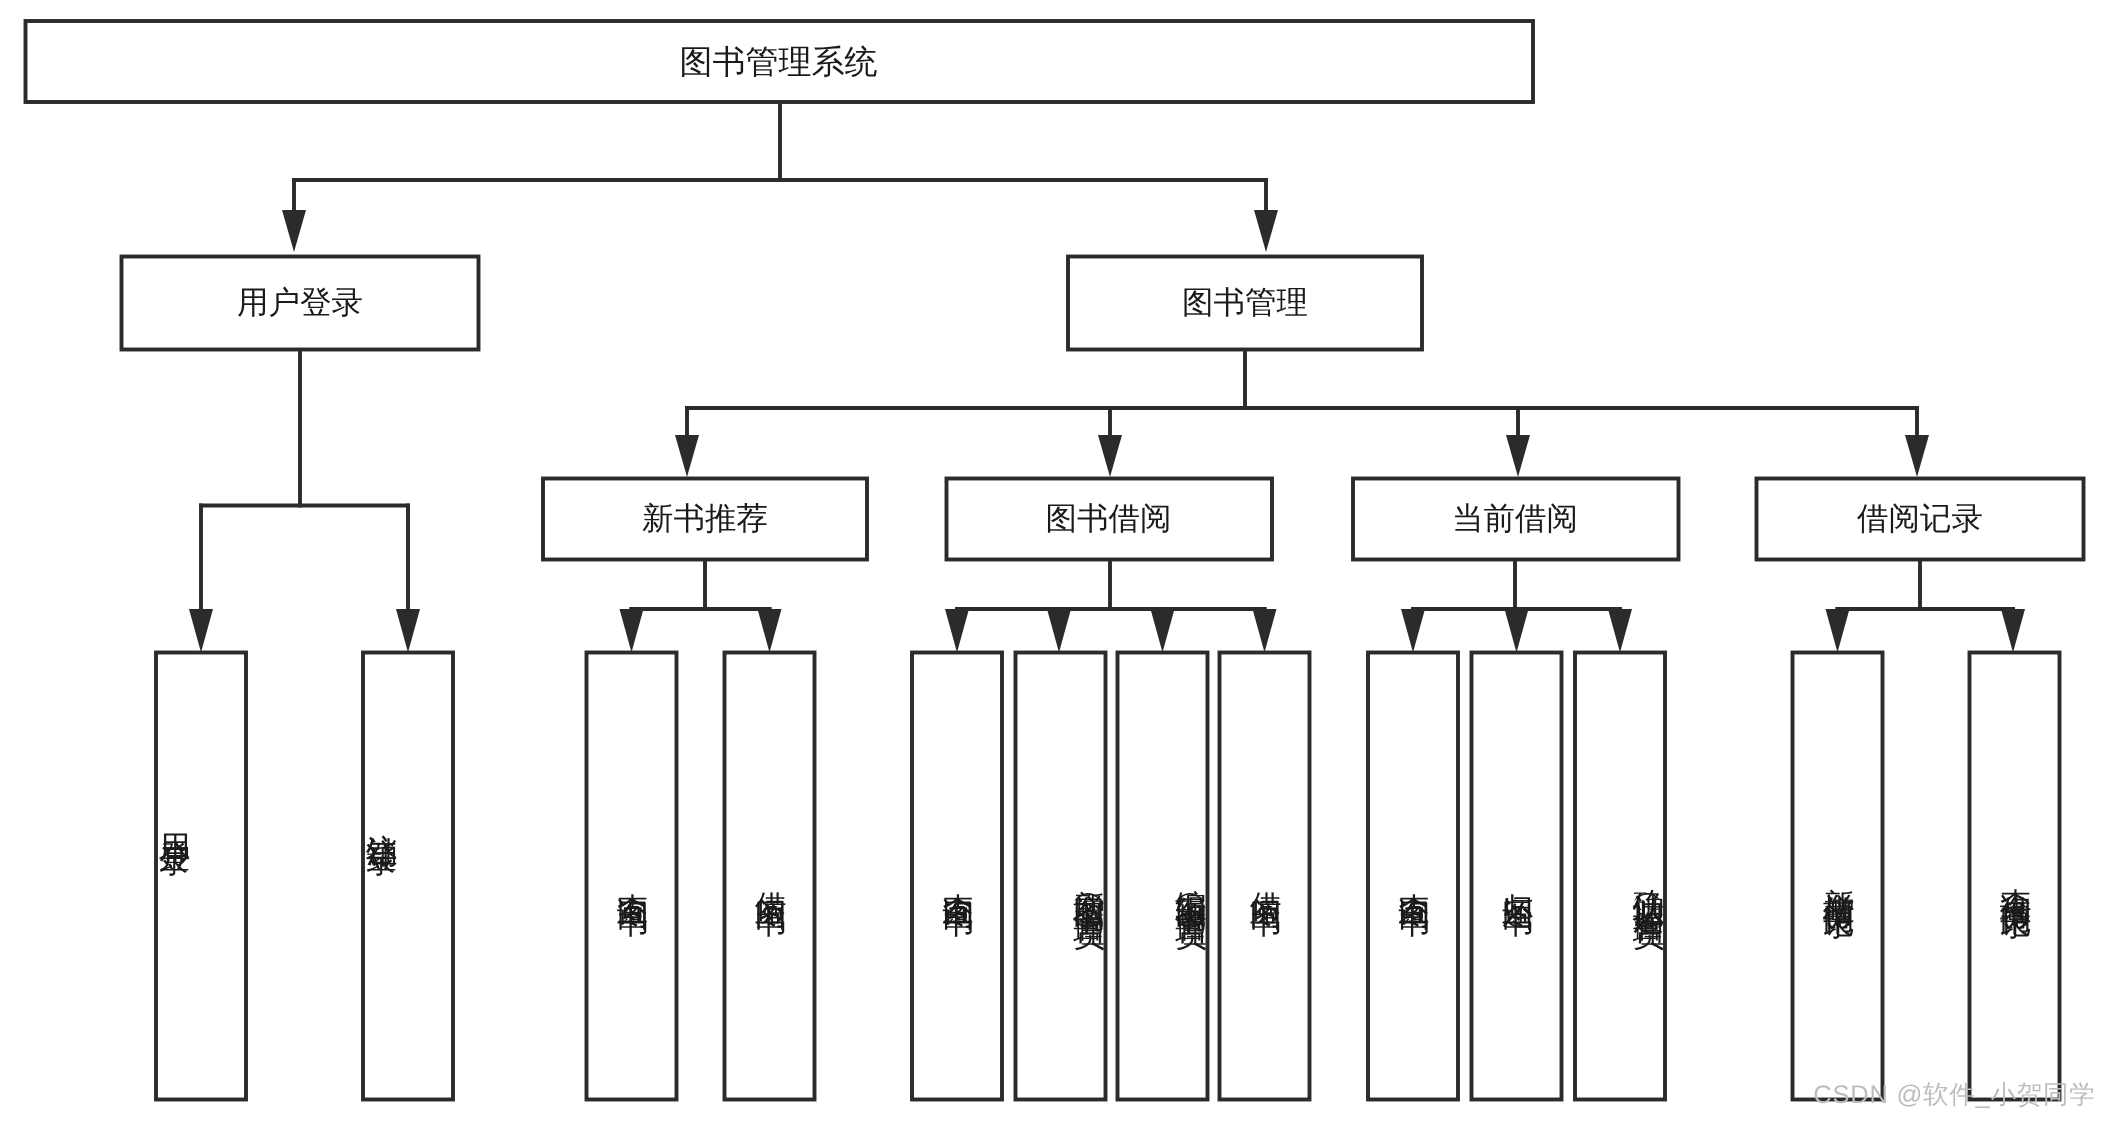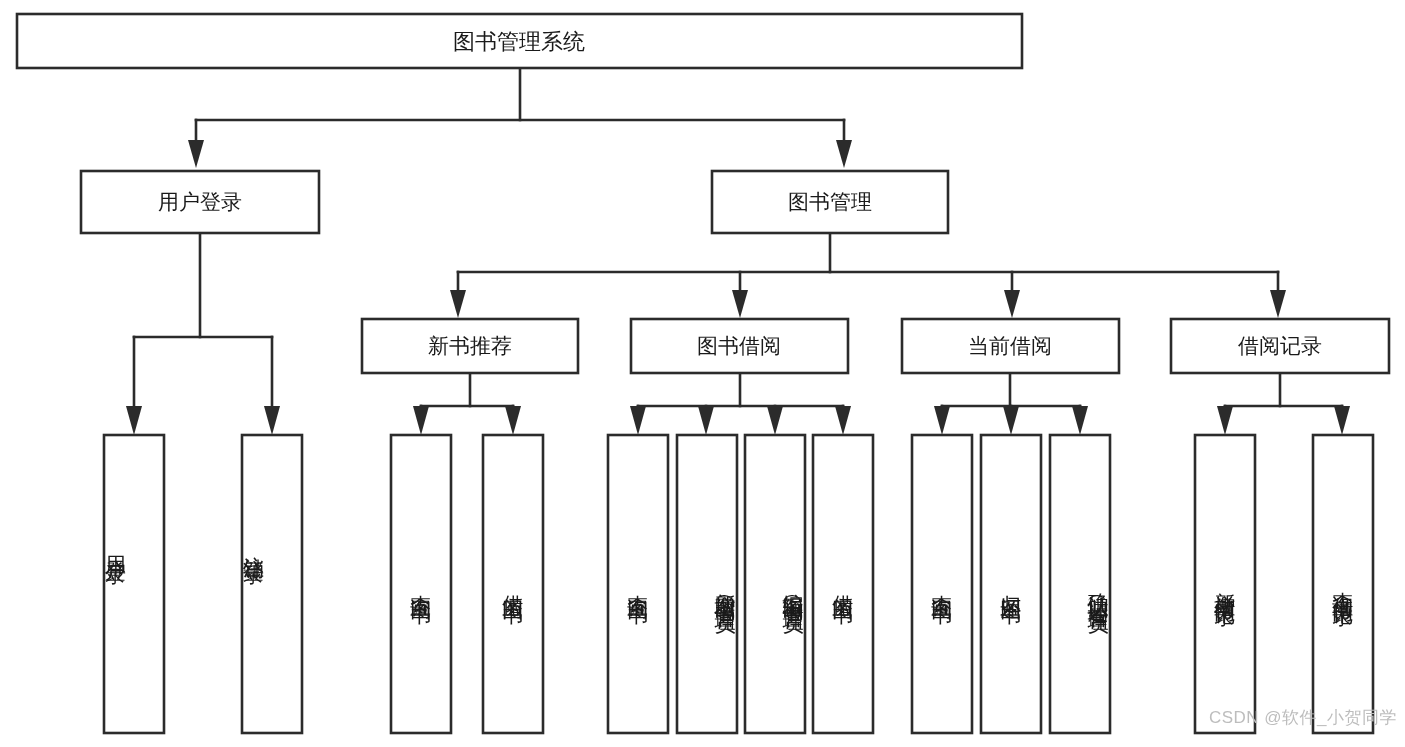--- a/index.html
+++ b/index.html
@@ -66,21 +66,21 @@
     letter-spacing: 3px;
     display: flex;
     align-items: center;
     justify-content: center;
     white-space: nowrap;
     user-select: none;
   }
   .watermark {
     position: absolute;
     right: 8px;
-    bottom: 18px;
+    bottom: 6px;
     font-family: "Liberation Sans", "DejaVu Sans", sans-serif;
     font-size: 17px;
     color: #bdbdbd;
     letter-spacing: 0.5px;
     white-space: nowrap;
   }
 </style>
 </head>
 <body>
 

